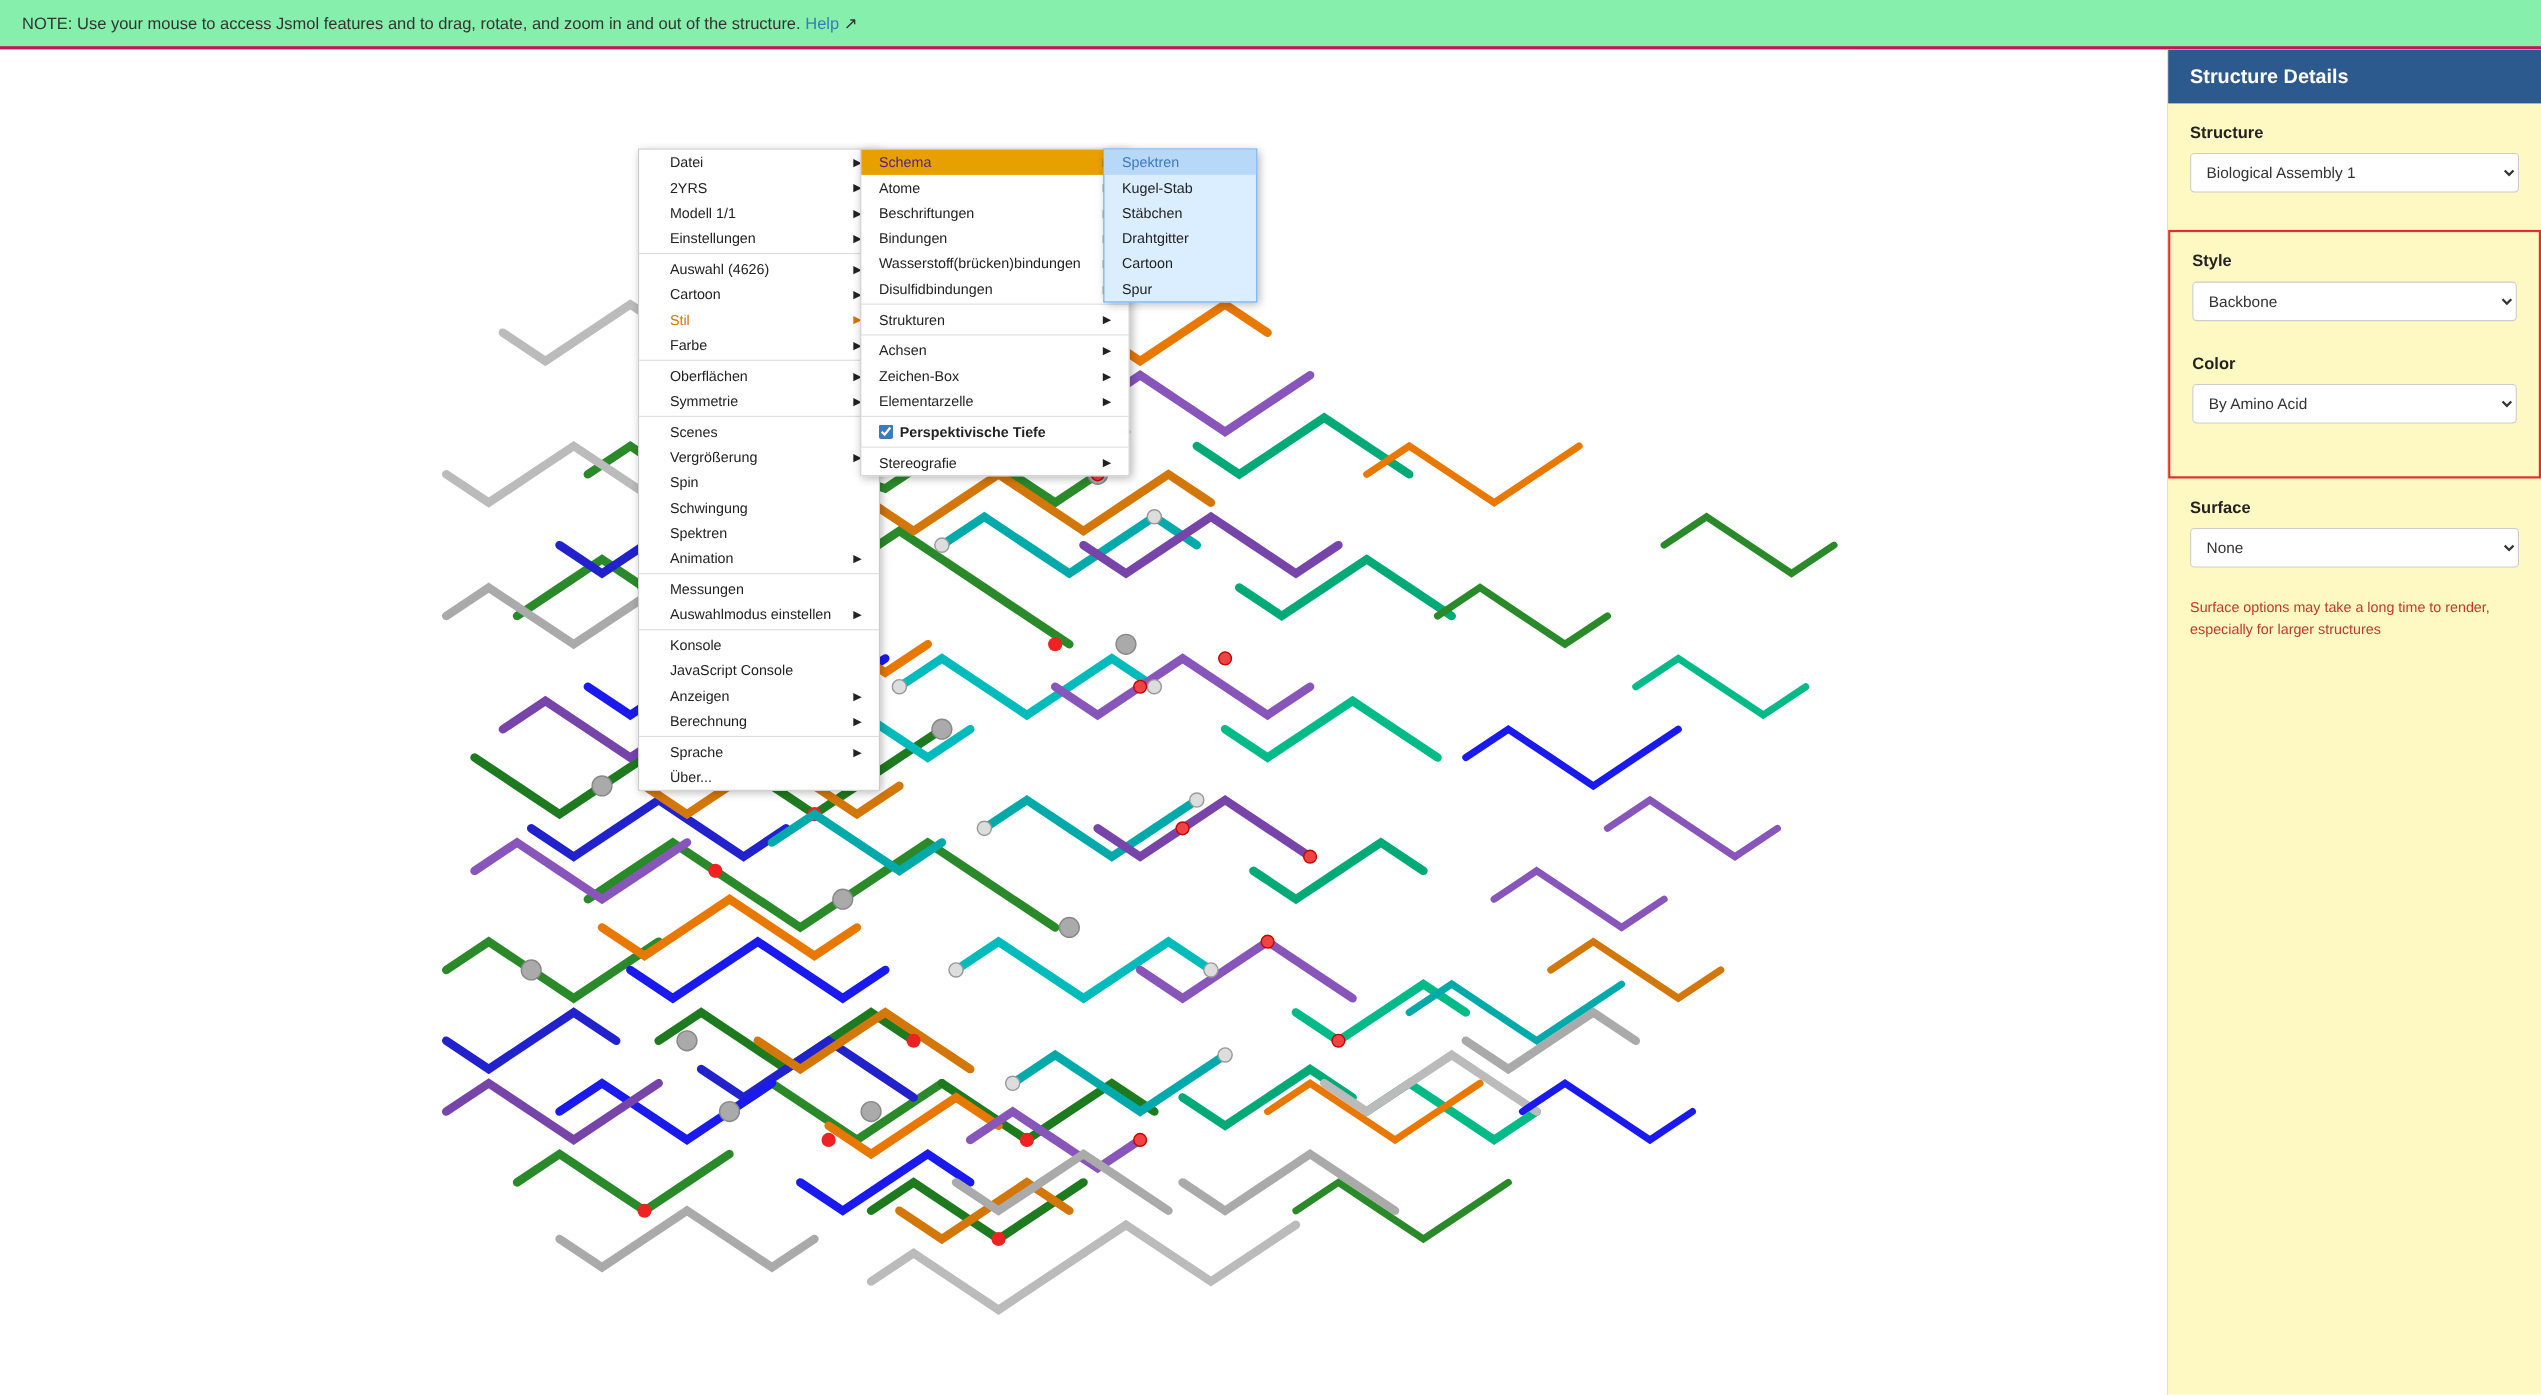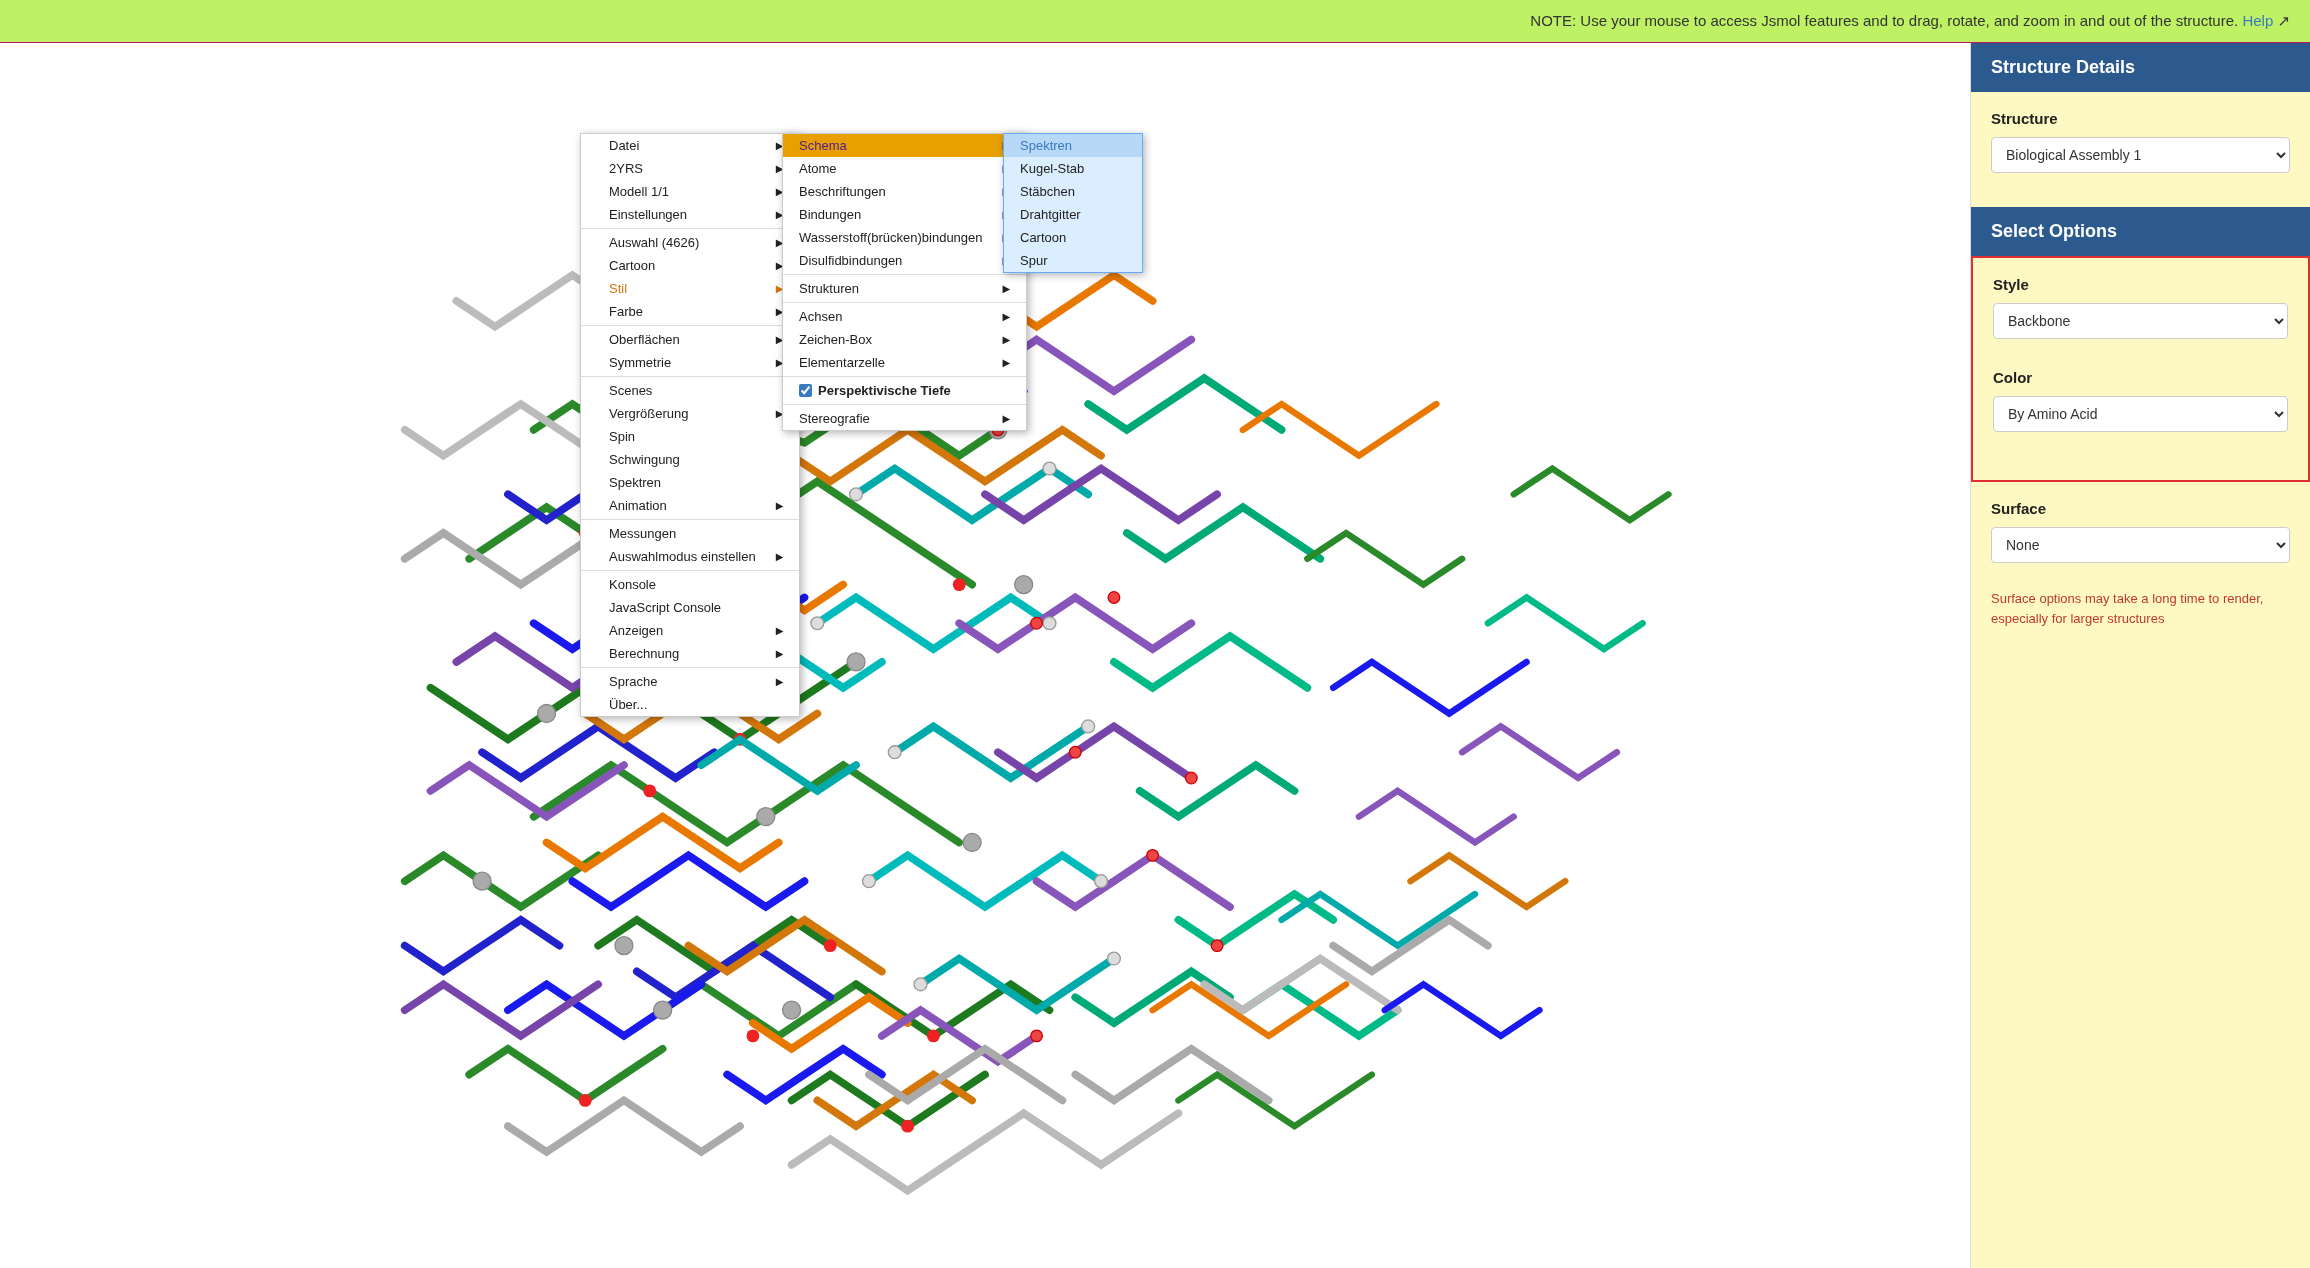--- a/index.html
+++ b/index.html
@@ -1,22 +1,22 @@
 <!DOCTYPE html>
 <html><head>
   <meta charset="utf-8">
   <style>
     * { box-sizing: border-box; margin: 0; padding: 0; }
     body { font-family: Arial, sans-serif; font-size: 14px; background: #fff; display: flex; flex-direction: column; height: 1268px; width: 2310px; overflow: hidden; }
 
     .top-bar {
-      background: #bef264;
+      background: #86efac;
       padding: 12px 20px;
-      text-align: right;
-      border-bottom: 1px solid #be185d;
+      text-align: left;
+      border-bottom: 3px solid #be185d;
       font-size: 15px;
       color: #333;
       flex-shrink: 0;
     }
     .top-bar a {
       color: #3a7abf;
       text-decoration: none;
     }
 
     .main-area {
@@ -571,21 +571,20 @@
     <div class="sidebar-section-header">Structure Details</div>
     <div class="sidebar-section-body">
       <div class="sidebar-label">Structure</div>
       <select class="sidebar-select">
         <option>Biological Assembly 1</option>
         <option>Biological Assembly 2</option>
         <option>Asymmetric Unit</option>
       </select>
     </div>
 
-    <div class="select-options-header">Select Options</div>
     <div class="select-options-body">
       <div class="style-color-row">
         <div class="sidebar-label">Style</div>
         <select class="sidebar-select">
           <option>Backbone</option>
           <option>Cartoon</option>
           <option>Sphere</option>
           <option>Stick</option>
           <option>Ball &amp; Stick</option>
           <option>Wire</option>

